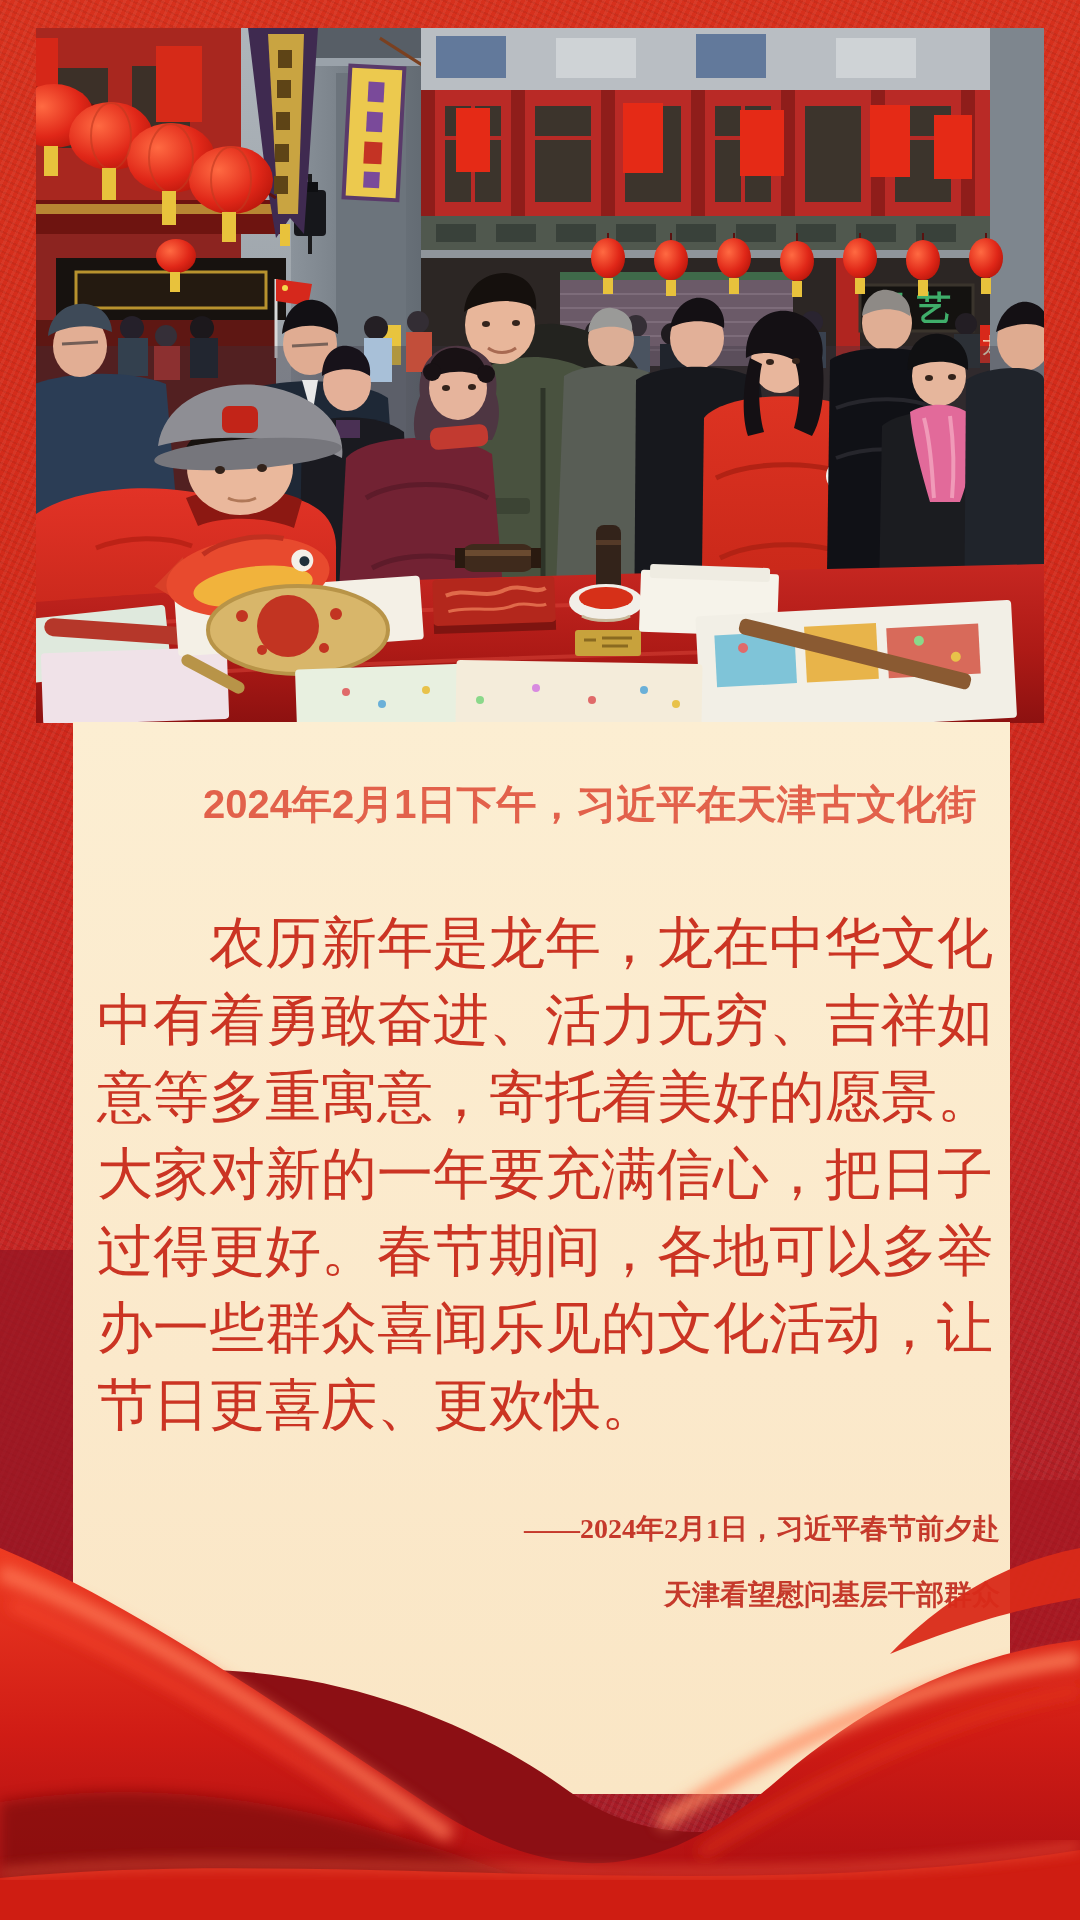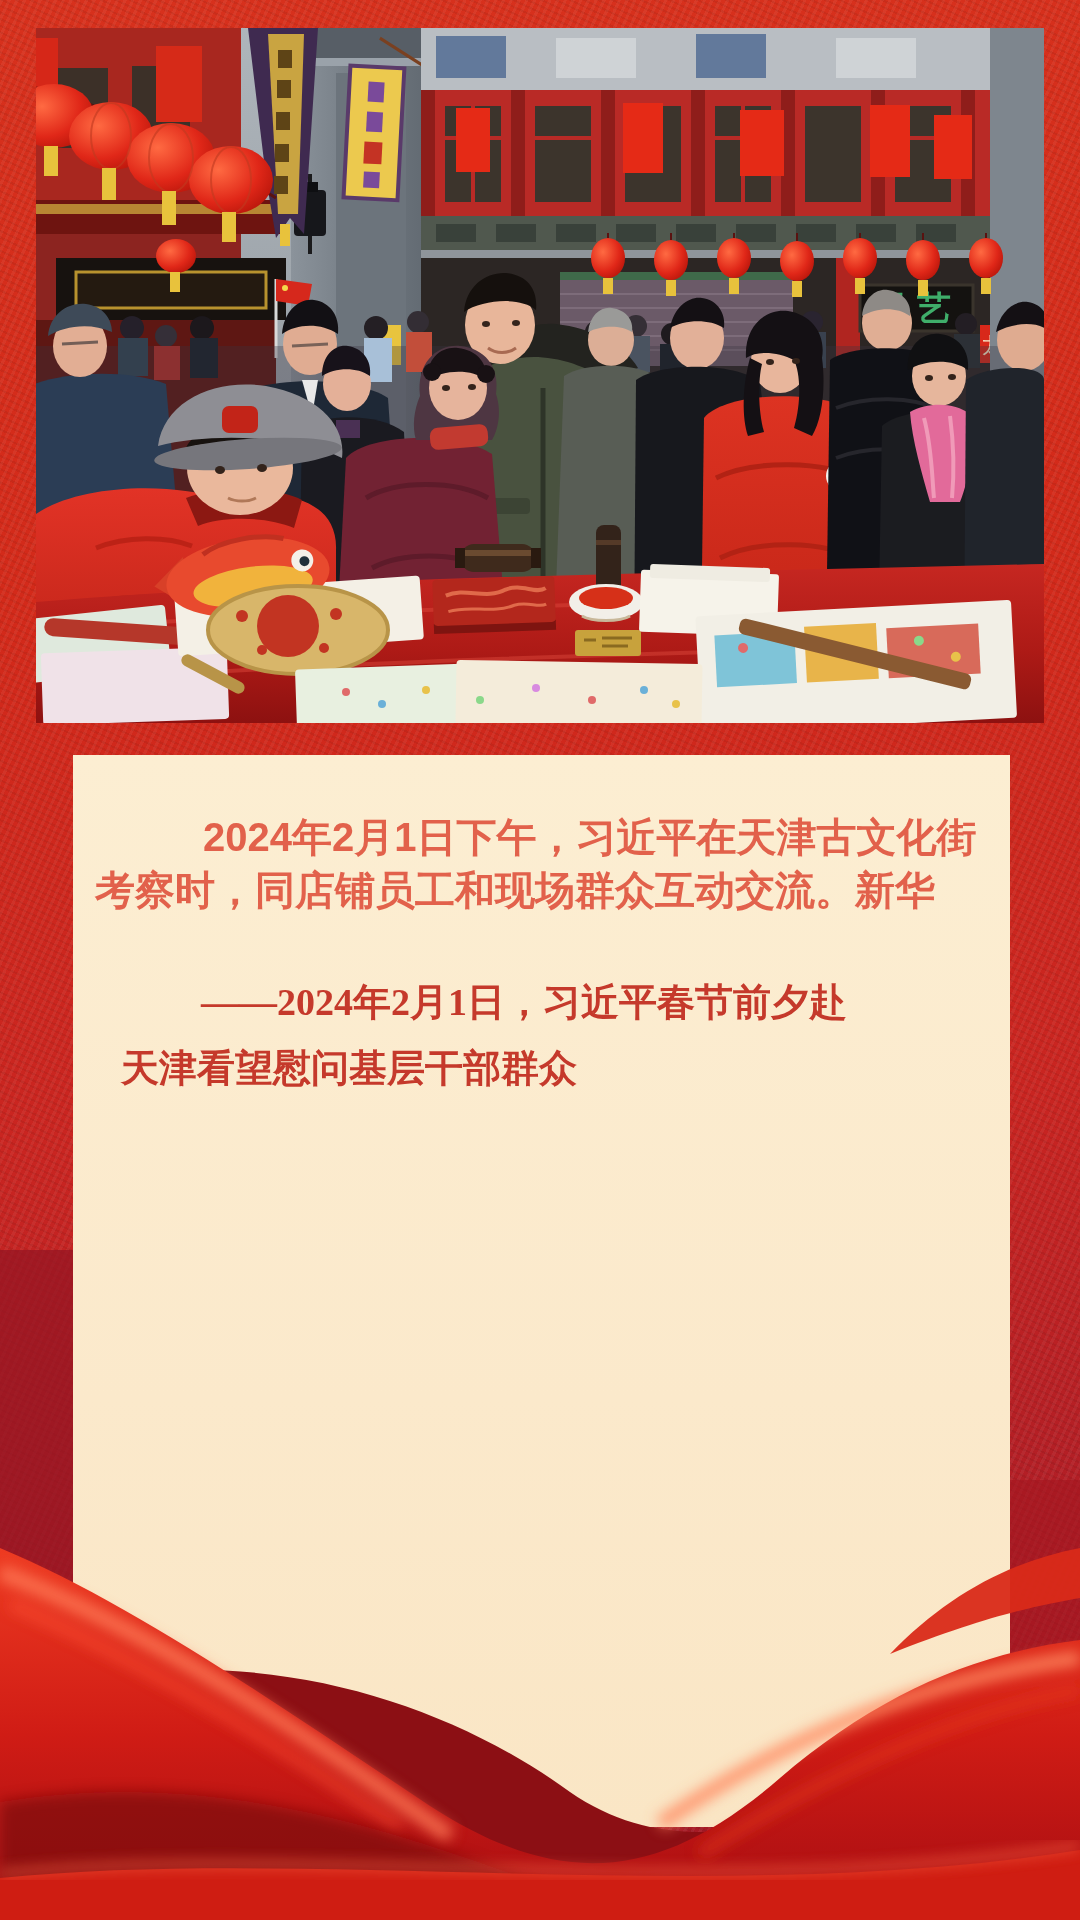--- a/index.html
+++ b/index.html
@@ -9,29 +9,29 @@
     background:#d02a1b;
   }
   .bg{position:absolute;inset:0;
     background:linear-gradient(176deg,#d7311d 0%,#d32a1a 30%,#c92521 58%,#b01e26 80%,#a21a27 100%);}
   .bg::after{content:"";position:absolute;inset:0;
     background:
       repeating-linear-gradient(115deg,rgba(255,255,255,.05) 0 3px,rgba(255,255,255,0) 3px 7px),
       repeating-linear-gradient(25deg,rgba(0,0,0,.06) 0 2px,rgba(0,0,0,0) 2px 6px);}
   .photo-frame{position:absolute;left:36px;top:28px;width:1008px;height:695px;overflow:hidden;}
   .photo-frame svg{display:block;width:100%;height:100%;}
-  .quote-card{position:absolute;left:73px;top:755px;width:937px;height:1072px;
+  .quote-card{position:absolute;left:73px;top:722px;width:937px;height:1072px;
     background:linear-gradient(180deg,#fceed2 0%,#fbe9cb 60%,#fae6c5 100%);}
   .caption{margin:56px 24px 0 22px;font-size:40px;line-height:53px;color:#e2614b;font-weight:bold;}
   .caption .ln-first{text-indent:2.7em;}
   .quote{margin:74px 16px 0 24px;font-family:"Liberation Serif","DejaVu Serif",serif;
     font-size:56px;line-height:77px;color:#cb3423;}
   .quote .ln-first{text-indent:2em;}
   .attr{margin:52px 10px 0 0;font-family:"Liberation Serif","DejaVu Serif",serif;
-    font-weight:bold;font-size:38px;line-height:66px;color:#c5392b;}
+    font-weight:bold;font-size:28px;line-height:66px;color:#c5392b;text-align:right;}
   .attr .a1{padding-left:128px;}
   .attr .a2{padding-left:48px;}
   .silk{position:absolute;left:0;top:0;width:1080px;height:1920px;pointer-events:none;}
 </style>
 </head>
 <body>
 
 <div class="bg"></div>
 
 <div class="photo-frame">
@@ -483,23 +483,31 @@
       <circle cx="608" cy="662" r="4" fill="#6ab0d8"></circle>
           <circle cx="640" cy="676" r="4" fill="#e8c24a"></circle>
     </g>
   </g>
 </svg>
 </div>
 
 <div class="quote-card">
   <div class="caption">
     <div class="ln ln-first">2024年2月1日下午，习近平在天津古文化街</div>
-    <div class="ln">考察时，同店铺员工和现场群众互动交流。新华</div>
   </div>
 
+  <div class="quote">
+    <div class="ln ln-first">农历新年是龙年，龙在中华文化</div>
+    <div class="ln">中有着勇敢奋进、活力无穷、吉祥如</div>
+    <div class="ln">意等多重寓意，寄托着美好的愿景。</div>
+    <div class="ln">大家对新的一年要充满信心，把日子</div>
+    <div class="ln">过得更好。春节期间，各地可以多举</div>
+    <div class="ln">办一些群众喜闻乐见的文化活动，让</div>
+    <div class="ln">节日更喜庆、更欢快。</div>
+  </div>
 
   <div class="attr">
     <div class="a1">——2024年2月1日，习近平春节前夕赴</div>
     <div class="a2">天津看望慰问基层干部群众</div>
   </div>
 </div>
 
 <svg class="silk" viewBox="0 0 1080 1920" xmlns="http://www.w3.org/2000/svg">
   <defs>
     <linearGradient id="silkMain" x1="0" y1="0" x2="0" y2="1">

